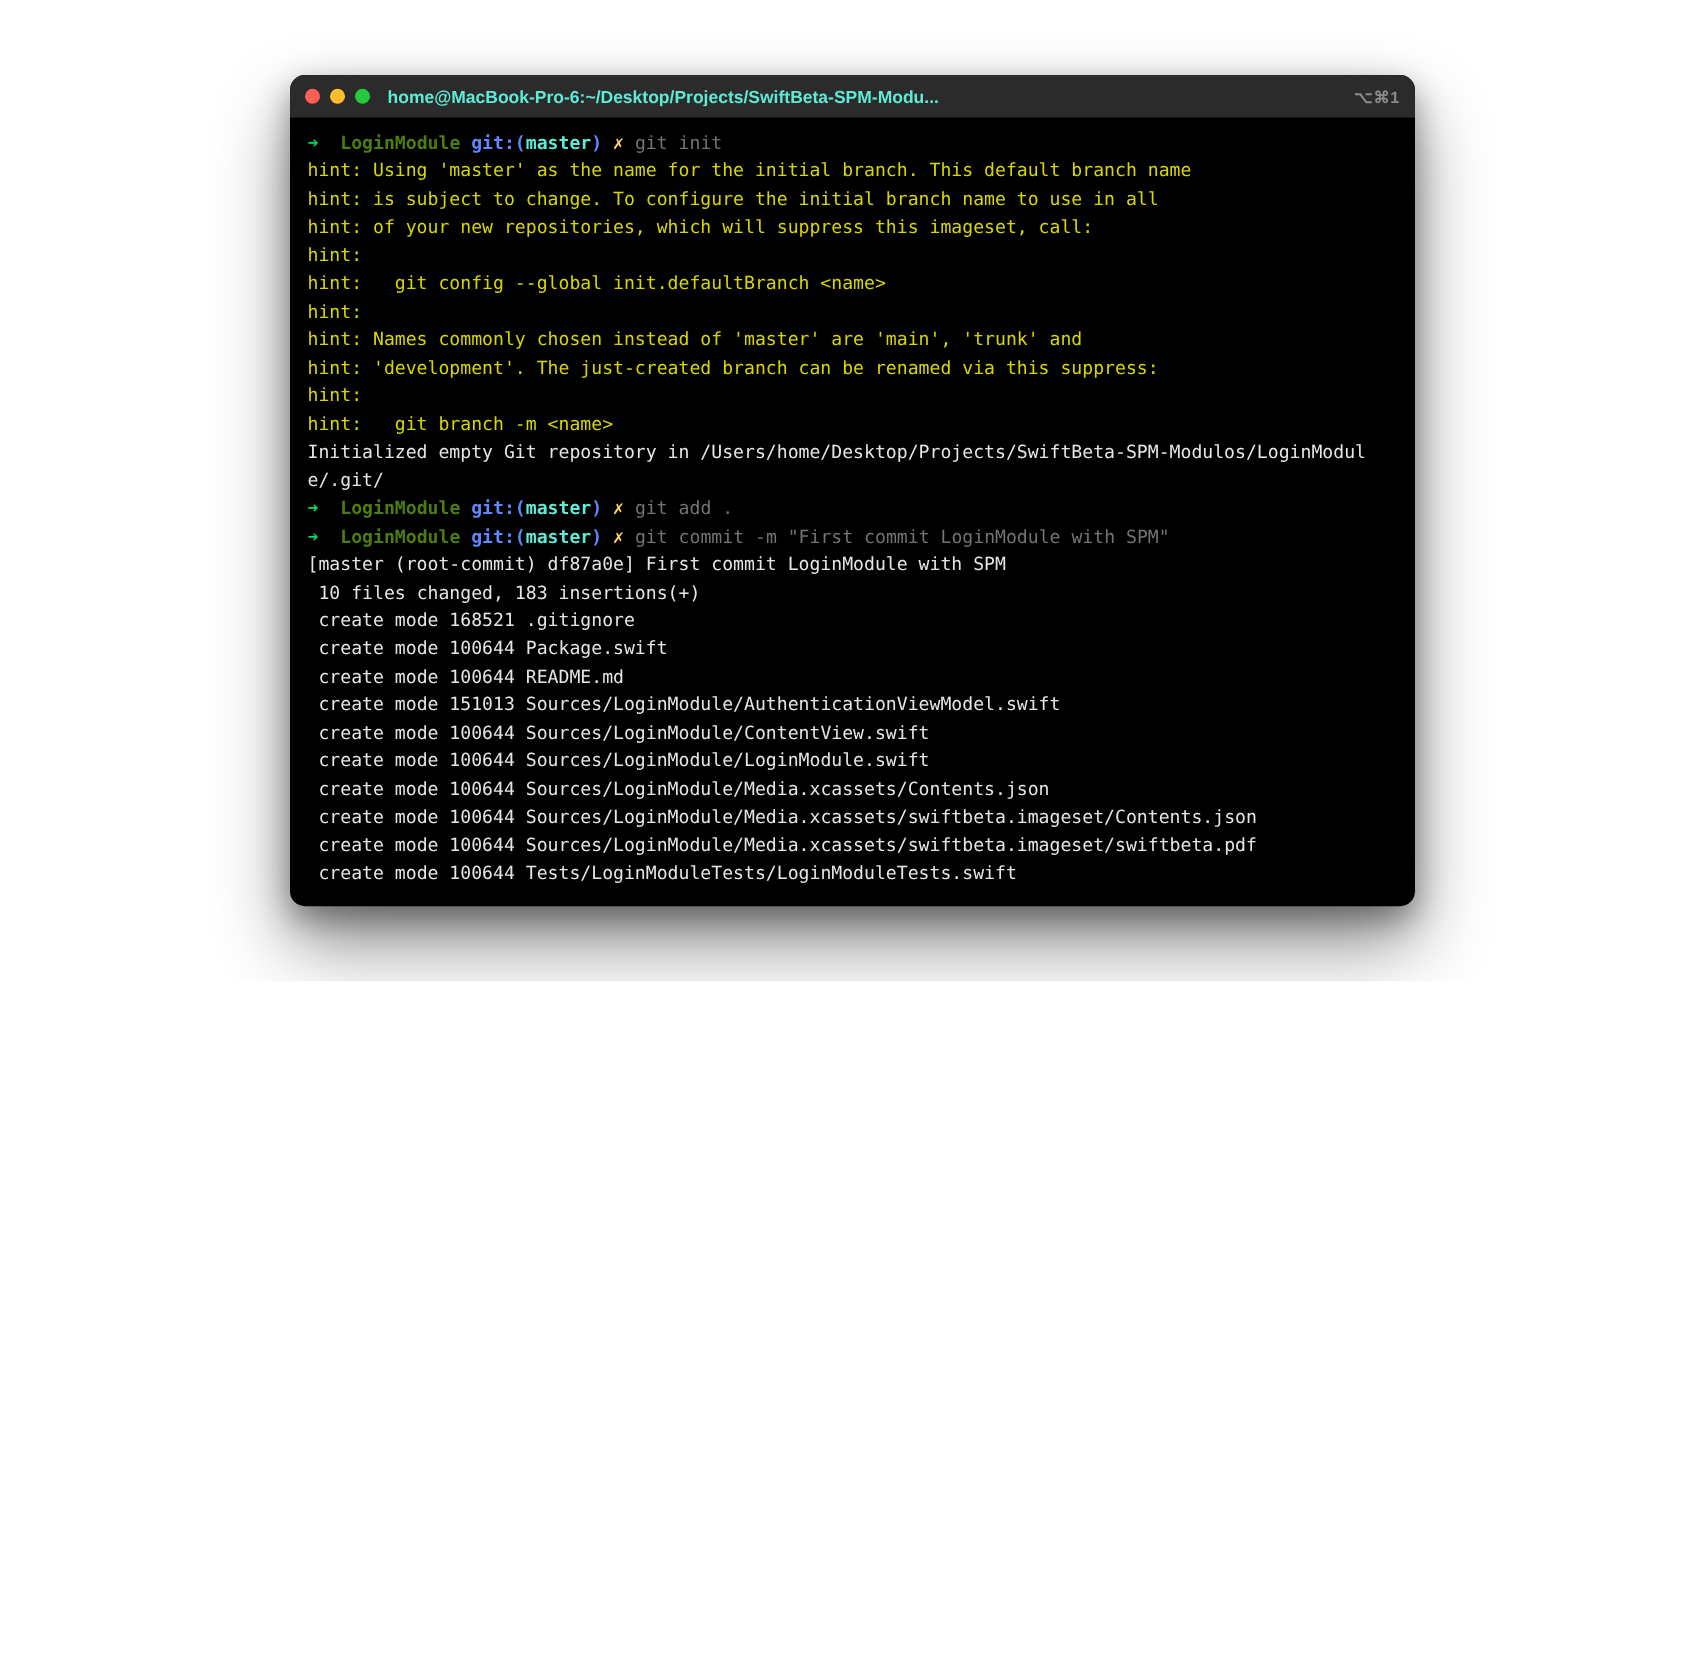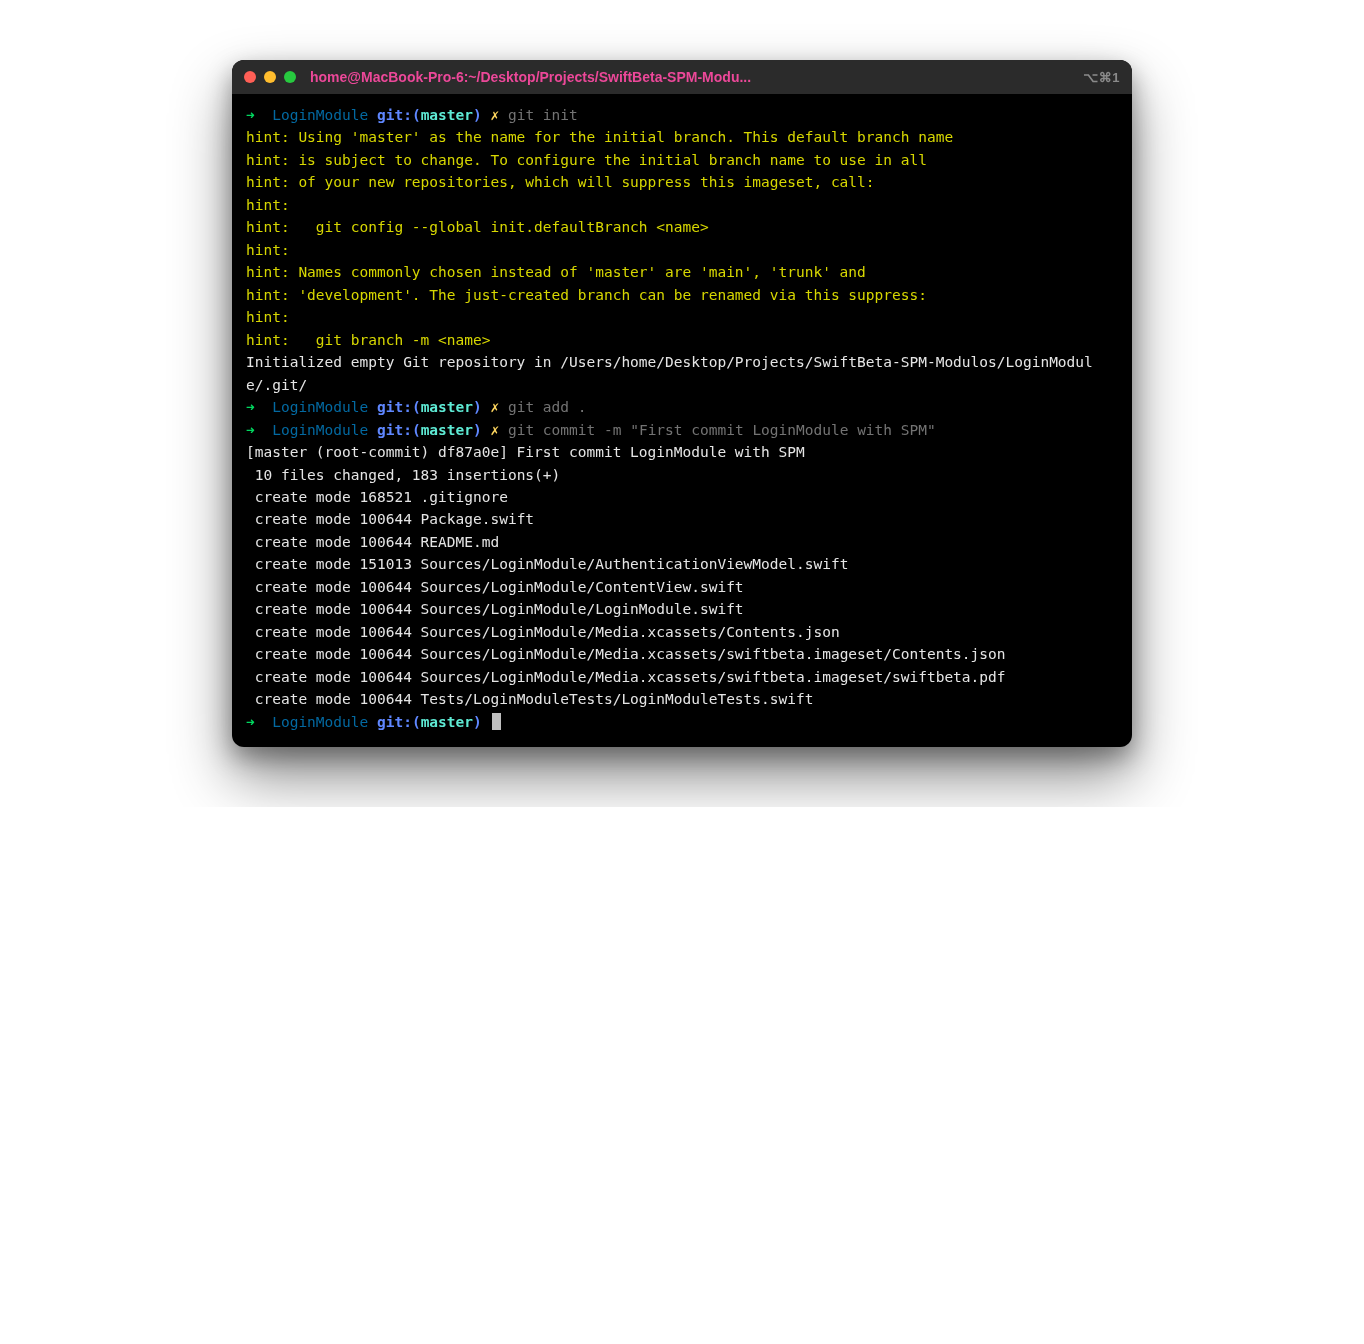--- a/index.html
+++ b/index.html
@@ -40,37 +40,37 @@
     border-radius: 50%;
   }
   .light.red    { background: #ff5f56; }
   .light.yellow { background: #ffbd2e; }
   .light.green  { background: #27c93f; }
   .title-text {
     flex: 1;
     white-space: nowrap;
     overflow: hidden;
     text-overflow: ellipsis;
-    color: #ec4899;
+    color: #5eead4;
   }
   .title-right {
     color: #8a8a8a;
     font-size: 13px;
     letter-spacing: 0.5px;
   }
   .terminal-body {
     padding: 10px 14px 14px 14px;
     font-size: 14.5px;
     line-height: 1.55;
     white-space: pre-wrap;
     word-break: break-all;
     color: #e5e5e5;
   }
   .arrow    { color: #00d75f; font-weight: bold; }
-  .dir      { color: #0369a1; font-weight: normal; }
+  .dir      { color: #4d7c0f; font-weight: bold; }
   .gitlabel { color: #5f87ff; font-weight: bold; }
   .branch   { color: #5eead4; font-weight: bold; }
   .dirty    { color: #ffd75f; font-weight: bold; }
   .cmd      { color: #737373; }
   .hint     { color: #d7d700; }
   .output   { color: #e5e5e5; }
   .cursor-block {
     display: inline-block;
     width: 9px;
     height: 17px;
@@ -111,14 +111,14 @@
 <span class="output"> create mode 168521 .gitignore</span>
 <span class="output"> create mode 100644 Package.swift</span>
 <span class="output"> create mode 100644 README.md</span>
 <span class="output"> create mode 151013 Sources/LoginModule/AuthenticationViewModel.swift</span>
 <span class="output"> create mode 100644 Sources/LoginModule/ContentView.swift</span>
 <span class="output"> create mode 100644 Sources/LoginModule/LoginModule.swift</span>
 <span class="output"> create mode 100644 Sources/LoginModule/Media.xcassets/Contents.json</span>
 <span class="output"> create mode 100644 Sources/LoginModule/Media.xcassets/swiftbeta.imageset/Contents.json</span>
 <span class="output"> create mode 100644 Sources/LoginModule/Media.xcassets/swiftbeta.imageset/swiftbeta.pdf</span>
 <span class="output"> create mode 100644 Tests/LoginModuleTests/LoginModuleTests.swift</span>
-<span class="prompt-line"><span class="arrow">➜</span>  <span class="dir">LoginModule</span> <span class="gitlabel"><span>git:(</span><span class="branch">master</span><span>)</span></span> <span class="cursor-block"></span></span></div>
+</div>
 </div>
 
 </body></html>

